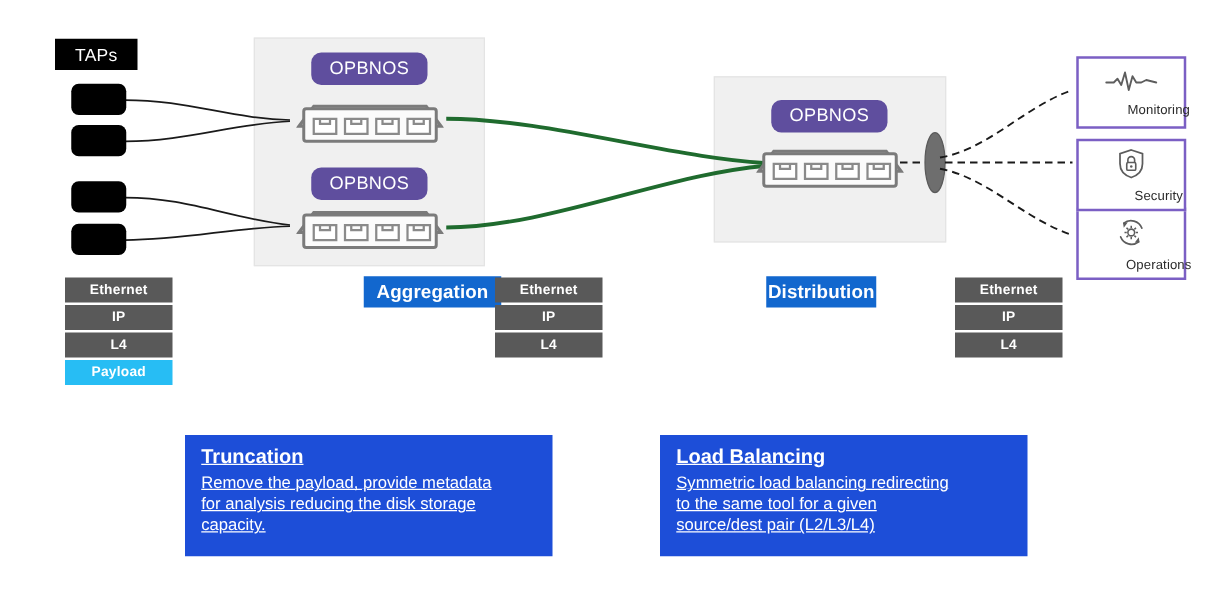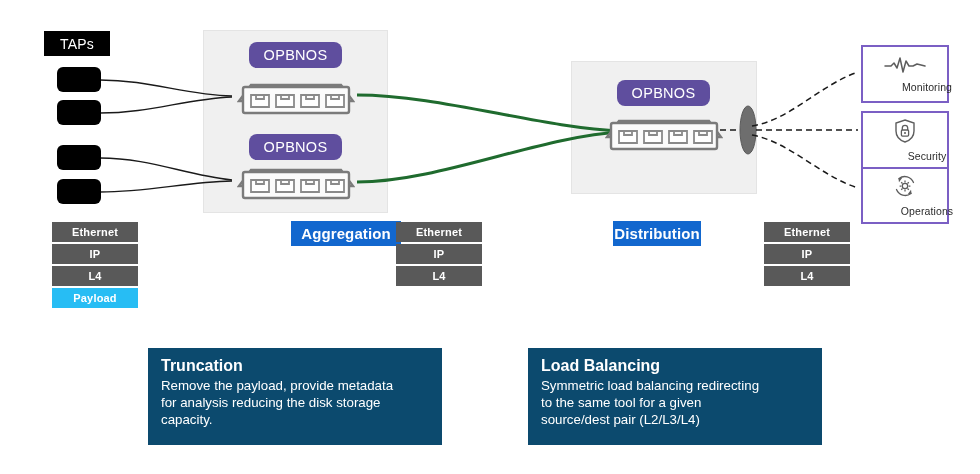--- a/index.html
+++ b/index.html
@@ -104,24 +104,25 @@
   }
   .tool-label {
     font-size: 10.5px;
     color: #2b2b2b;
     letter-spacing: .1px;
     padding-left: 44px;
   }
 
   
   .callout {
-    background: #0c4a6e;
+    background: #1d4ed8;
     color: #ffffff;
     padding: 9px 13px 22px 13px;
     box-sizing: border-box;
+    text-decoration: underline;
   }
   .callout-title {
     font-size: 16px;
     font-weight: bold;
     line-height: 1.15;
     margin-bottom: 2px;
   }
   .callout-body {
     font-size: 13.3px;
     line-height: 1.28;

